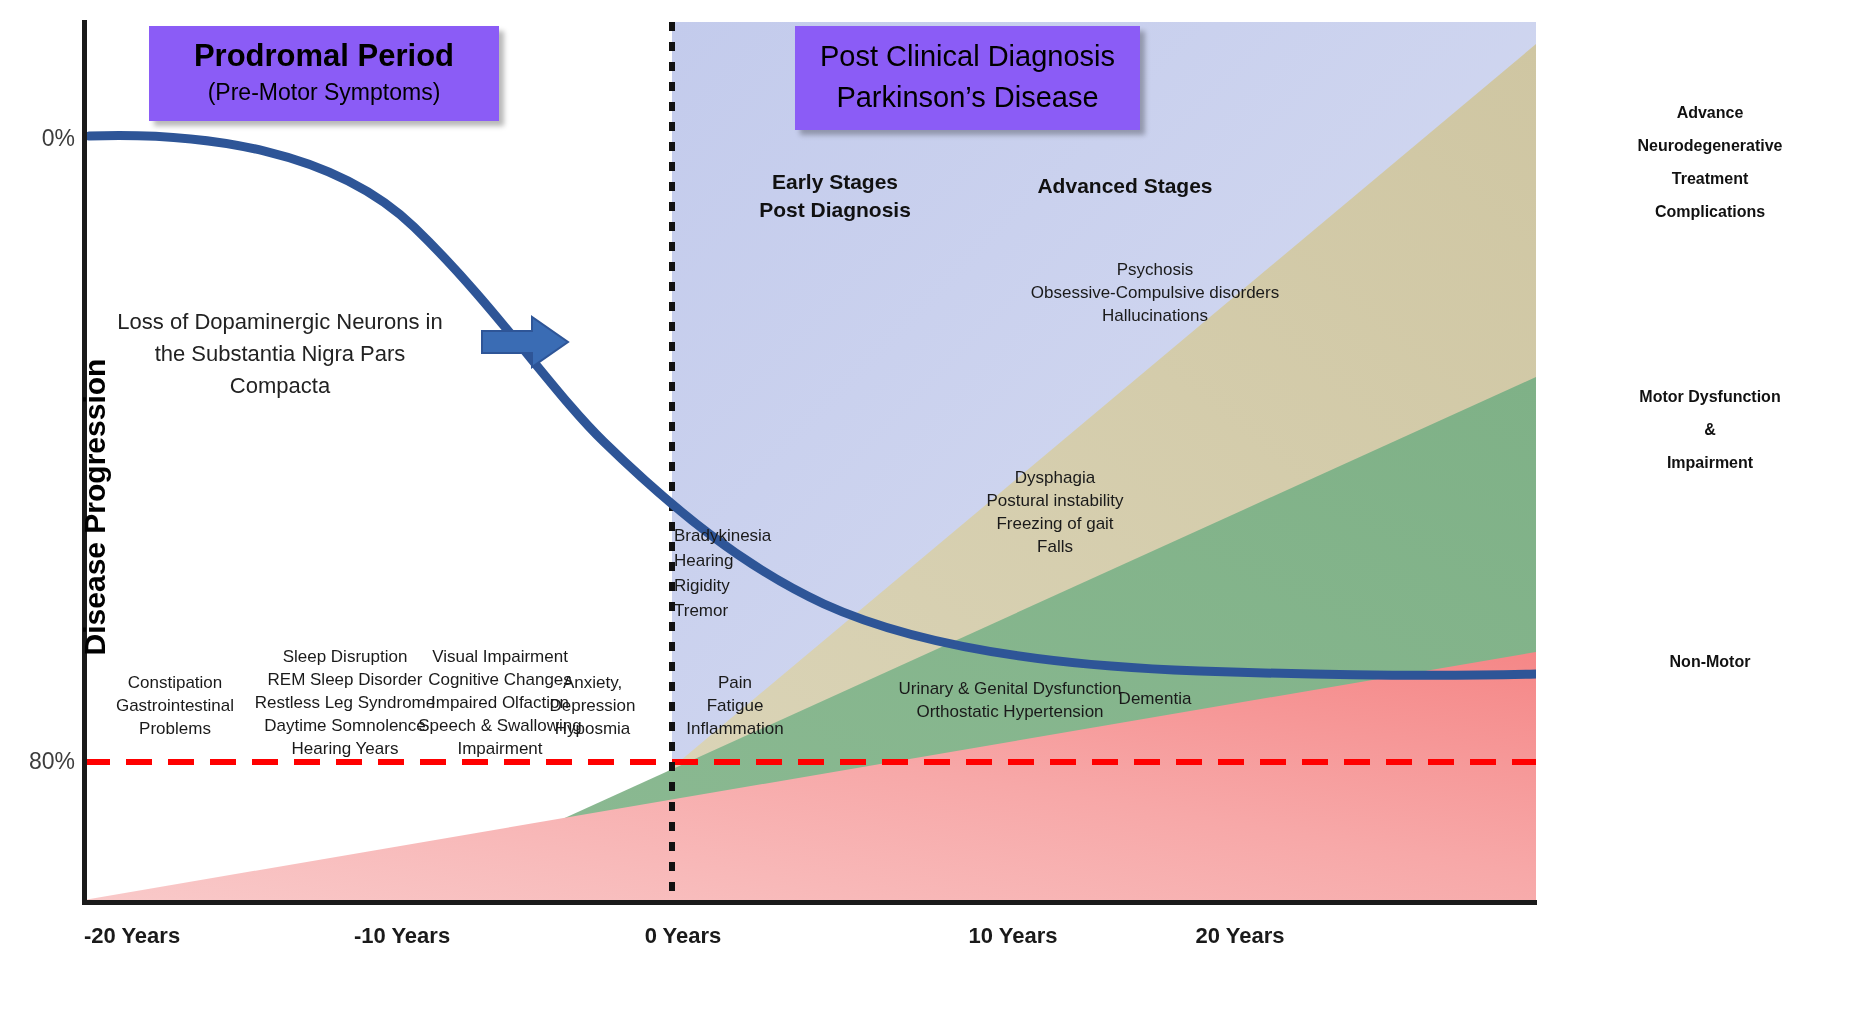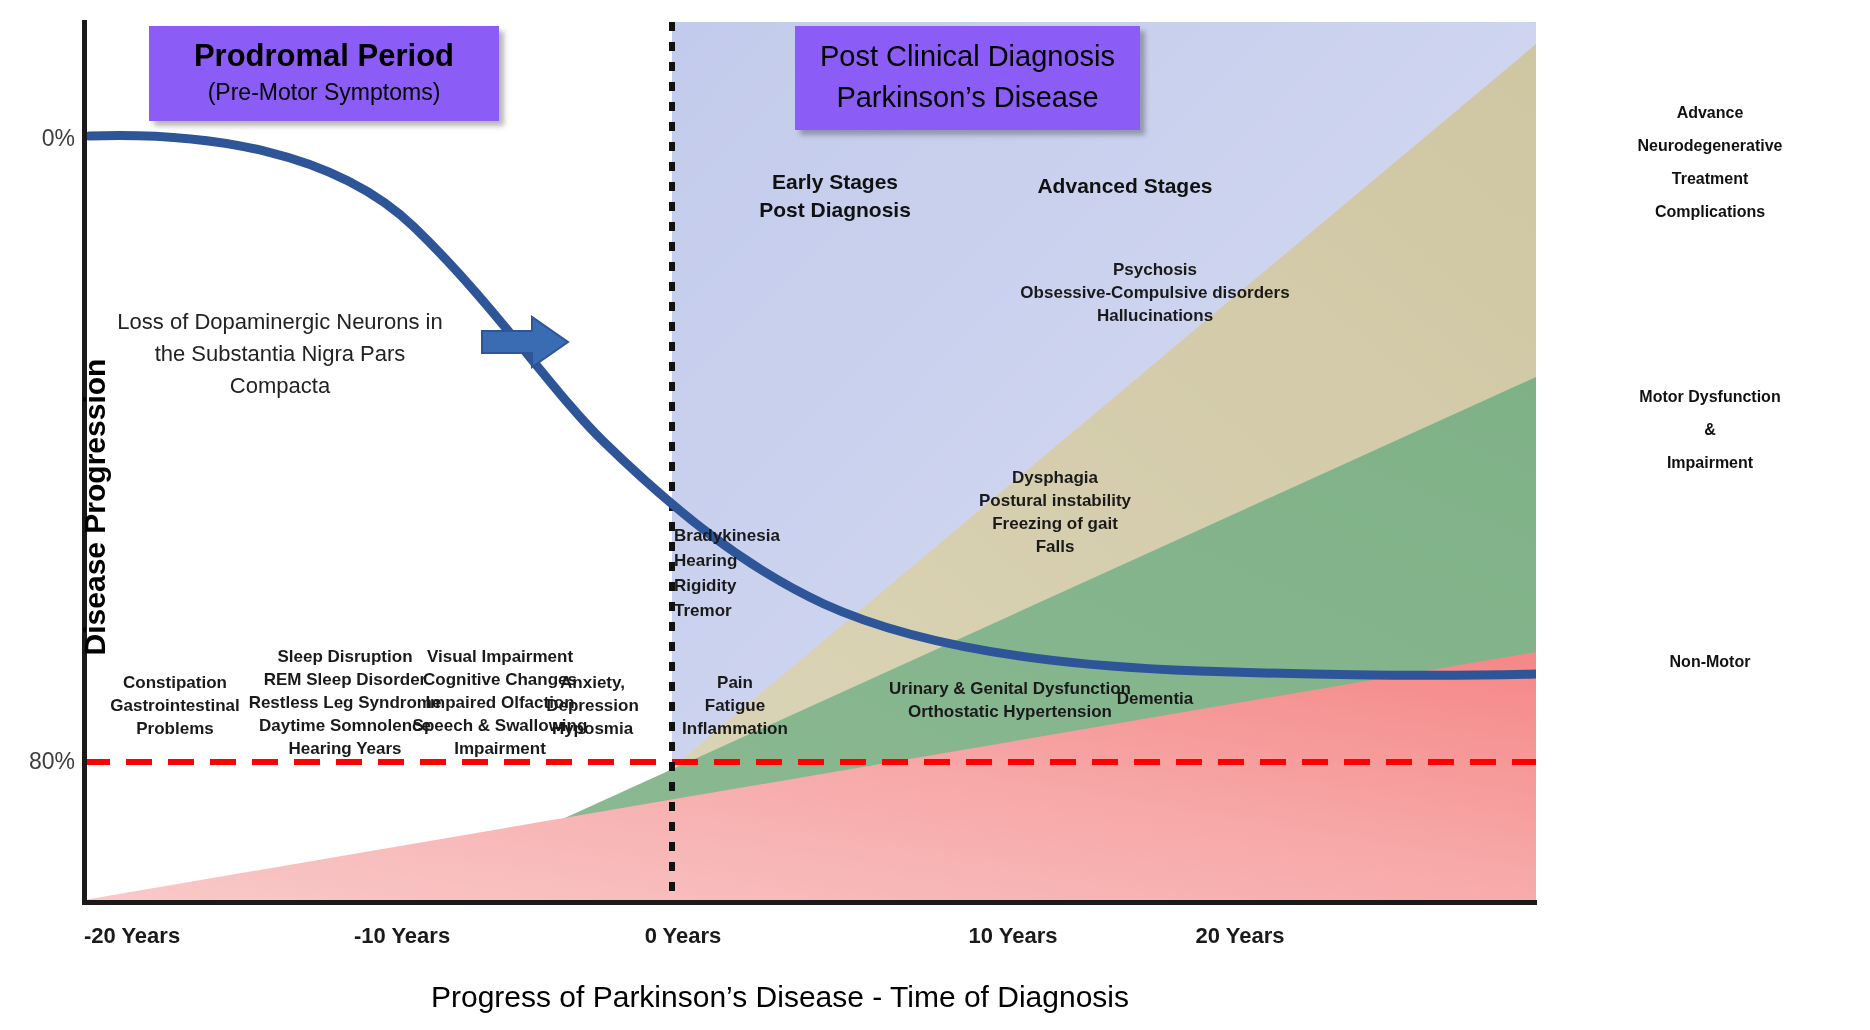--- a/index.html
+++ b/index.html
@@ -128,21 +128,21 @@
     width: 300px;
     left: 1560px;
   }
   #right-advance { top: 96px; }
   #right-motor { top: 380px; }
   #right-nonmotor { top: 645px; }
 
   
   .symptoms {
     font-size: 17px;
-    font-weight: bold;
+    font-weight: normal;
     color: #1a1a1a;
     text-align: center;
     line-height: 23px;
   }
   #sym-psychosis { left: 1005px; top: 258px; width: 300px; }
   #sym-dysphagia { left: 935px; top: 466px; width: 240px; }
   #sym-bradykinesia {
     left: 674px; top: 523px; width: 130px;
     text-align: left; line-height: 25px;
   }
@@ -210,21 +210,20 @@
              C 410,282 470,372 520,420
              C 590,488 660,545 740,582
              C 830,623 960,642 1090,648
              C 1250,654 1380,654 1452,652" fill="none" stroke="#2E5597" stroke-width="9" stroke-linecap="round"></path>
   </svg>
 
   <div id="axis-line-y" class="abs"></div>
   <div id="axis-line-x" class="abs"></div>
 
   <div id="y-axis-title" class="abs">Disease Progression</div>
-  <div id="x-axis-title" class="abs">Progress of Parkinson’s Disease - Time of Diagnosis</div>
 
   <div id="ytick-0" class="abs ytick">0%</div>
   <div id="ytick-80" class="abs ytick">80%</div>
 
   <div id="xtick-m20" class="abs xtick">-20 Years</div>
   <div id="xtick-m10" class="abs xtick">-10 Years</div>
   <div id="xtick-0" class="abs xtick">0 Years</div>
   <div id="xtick-10" class="abs xtick">10 Years</div>
   <div id="xtick-20" class="abs xtick">20 Years</div>
 

